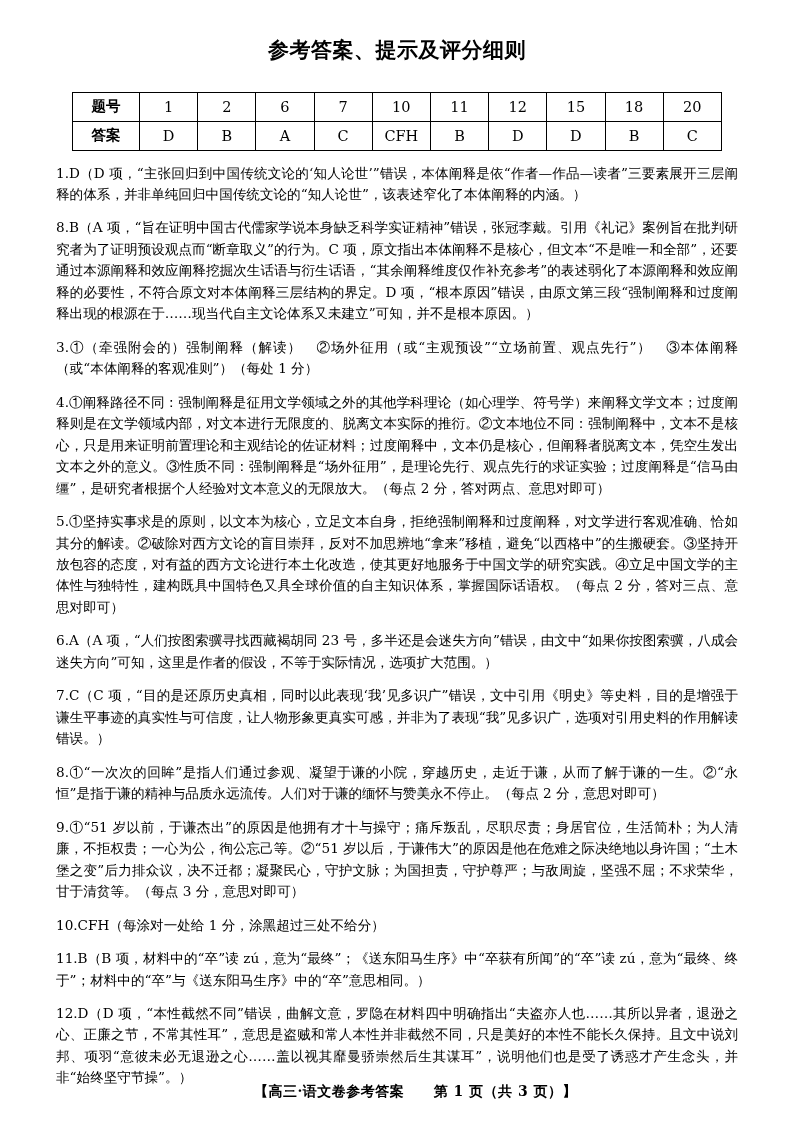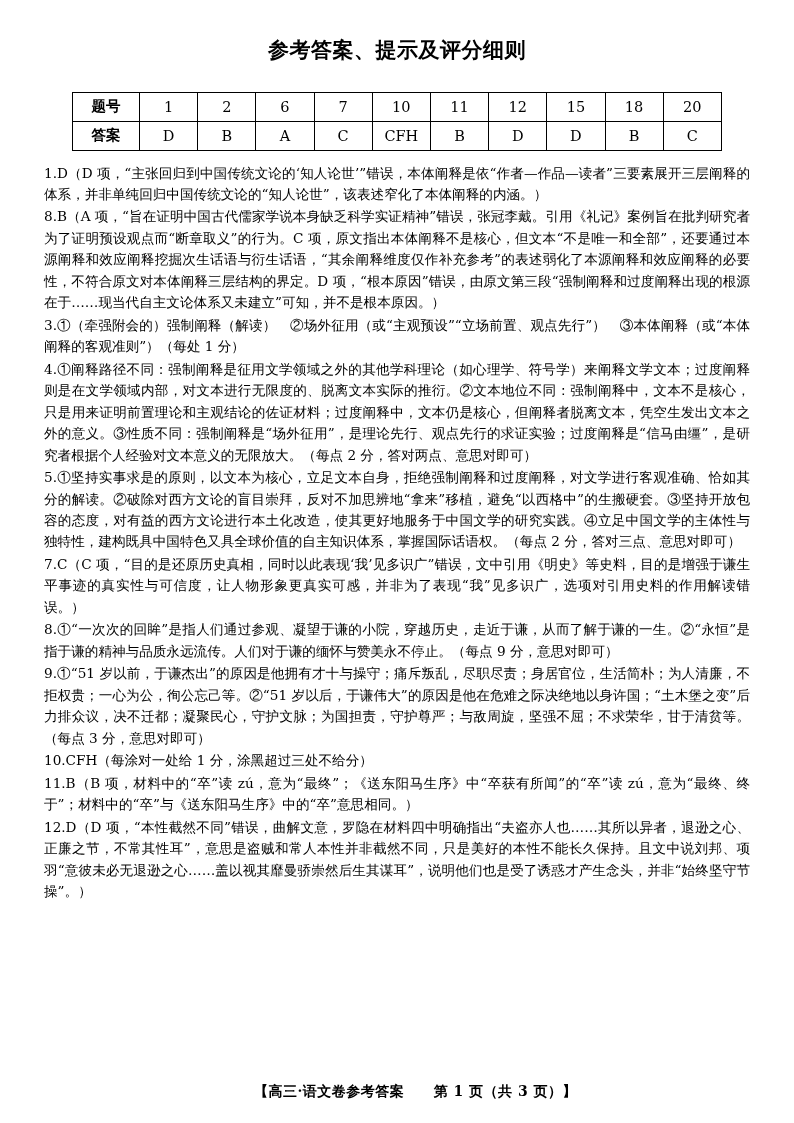--- a/index.html
+++ b/index.html
@@ -63,21 +63,21 @@
     margin-top: 12px;
     font-size: 13.6px;
     line-height: 1.58;
     text-align: justify;
   }
   .item {
     margin-bottom: 1px;
     text-indent: 0;
   }
   .item p {
-    margin: 0;
+    margin: 12px;
   }
   .footer {
     position: absolute;
     left: 0;
     right: 0;
     bottom: 22px;
     text-align: center;
     font-size: 14px;
     font-weight: bold;
     font-family: "DejaVu Serif", "Liberation Serif", serif;
@@ -139,24 +139,27 @@
     <div class="item">
         <p>3.①（牵强附会的）强制阐释（解读）　②场外征用（或“主观预设”“立场前置、观点先行”）　③本体阐释（或“本体阐释的客观准则”）（每处 1 分）</p>
       </div>
     <div class="item">
         <p>4.①阐释路径不同：强制阐释是征用文学领域之外的其他学科理论（如心理学、符号学）来阐释文学文本；过度阐释则是在文学领域内部，对文本进行无限度的、脱离文本实际的推衍。②文本地位不同：强制阐释中，文本不是核心，只是用来证明前置理论和主观结论的佐证材料；过度阐释中，文本仍是核心，但阐释者脱离文本，凭空生发出文本之外的意义。③性质不同：强制阐释是“场外征用”，是理论先行、观点先行的求证实验；过度阐释是“信马由缰”，是研究者根据个人经验对文本意义的无限放大。（每点 2 分，答对两点、意思对即可）</p>
       </div>
     <div class="item">
         <p>5.①坚持实事求是的原则，以文本为核心，立足文本自身，拒绝强制阐释和过度阐释，对文学进行客观准确、恰如其分的解读。②破除对西方文论的盲目崇拜，反对不加思辨地“拿来”移植，避免“以西格中”的生搬硬套。③坚持开放包容的态度，对有益的西方文论进行本土化改造，使其更好地服务于中国文学的研究实践。④立足中国文学的主体性与独特性，建构既具中国特色又具全球价值的自主知识体系，掌握国际话语权。（每点 2 分，答对三点、意思对即可）</p>
       </div>
     <div class="item">
+        <p>6.A（A 项，“人们按图索骥寻找西藏褐胡同 23 号，多半还是会迷失方向”错误，由文中“如果你按图索骥，八成会迷失方向”可知，这里是作者的假设，不等于实际情况，选项扩大范围。）</p>
+      </div>
+    <div class="item">
         <p>7.C（C 项，“目的是还原历史真相，同时以此表现‘我’见多识广”错误，文中引用《明史》等史料，目的是增强于谦生平事迹的真实性与可信度，让人物形象更真实可感，并非为了表现“我”见多识广，选项对引用史料的作用解读错误。）</p>
       </div>
     <div class="item">
-        <p>8.①“一次次的回眸”是指人们通过参观、凝望于谦的小院，穿越历史，走近于谦，从而了解于谦的一生。②“永恒”是指于谦的精神与品质永远流传。人们对于谦的缅怀与赞美永不停止。（每点 9 分，意思对即可）</p>
+        <p>8.①“一次次的回眸”是指人们通过参观、凝望于谦的小院，穿越历史，走近于谦，从而了解于谦的一生。②“永恒”是指于谦的精神与品质永远流传。人们对于谦的缅怀与赞美永不停止。（每点 2 分，意思对即可）</p>
       </div>
     <div class="item">
         <p>9.①“51 岁以前，于谦杰出”的原因是他拥有才十与操守；痛斥叛乱，尽职尽责；身居官位，生活简朴；为人清廉，不拒权贵；一心为公，徇公忘己等。②“51 岁以后，于谦伟大”的原因是他在危难之际决绝地以身许国；“土木堡之变”后力排众议，决不迁都；凝聚民心，守护文脉；为国担责，守护尊严；与敌周旋，坚强不屈；不求荣华，甘于清贫等。（每点 3 分，意思对即可）</p>
       </div>
     <div class="item">
         <p>10.CFH（每涂对一处给 1 分，涂黑超过三处不给分）</p>
       </div>
     <div class="item">
         <p>11.B（B 项，材料中的“卒”读 zú，意为“最终”；《送东阳马生序》中“卒获有所闻”的“卒”读 zú，意为“最终、终于”；材料中的“卒”与《送东阳马生序》中的“卒”意思相同。）</p>
       </div>

